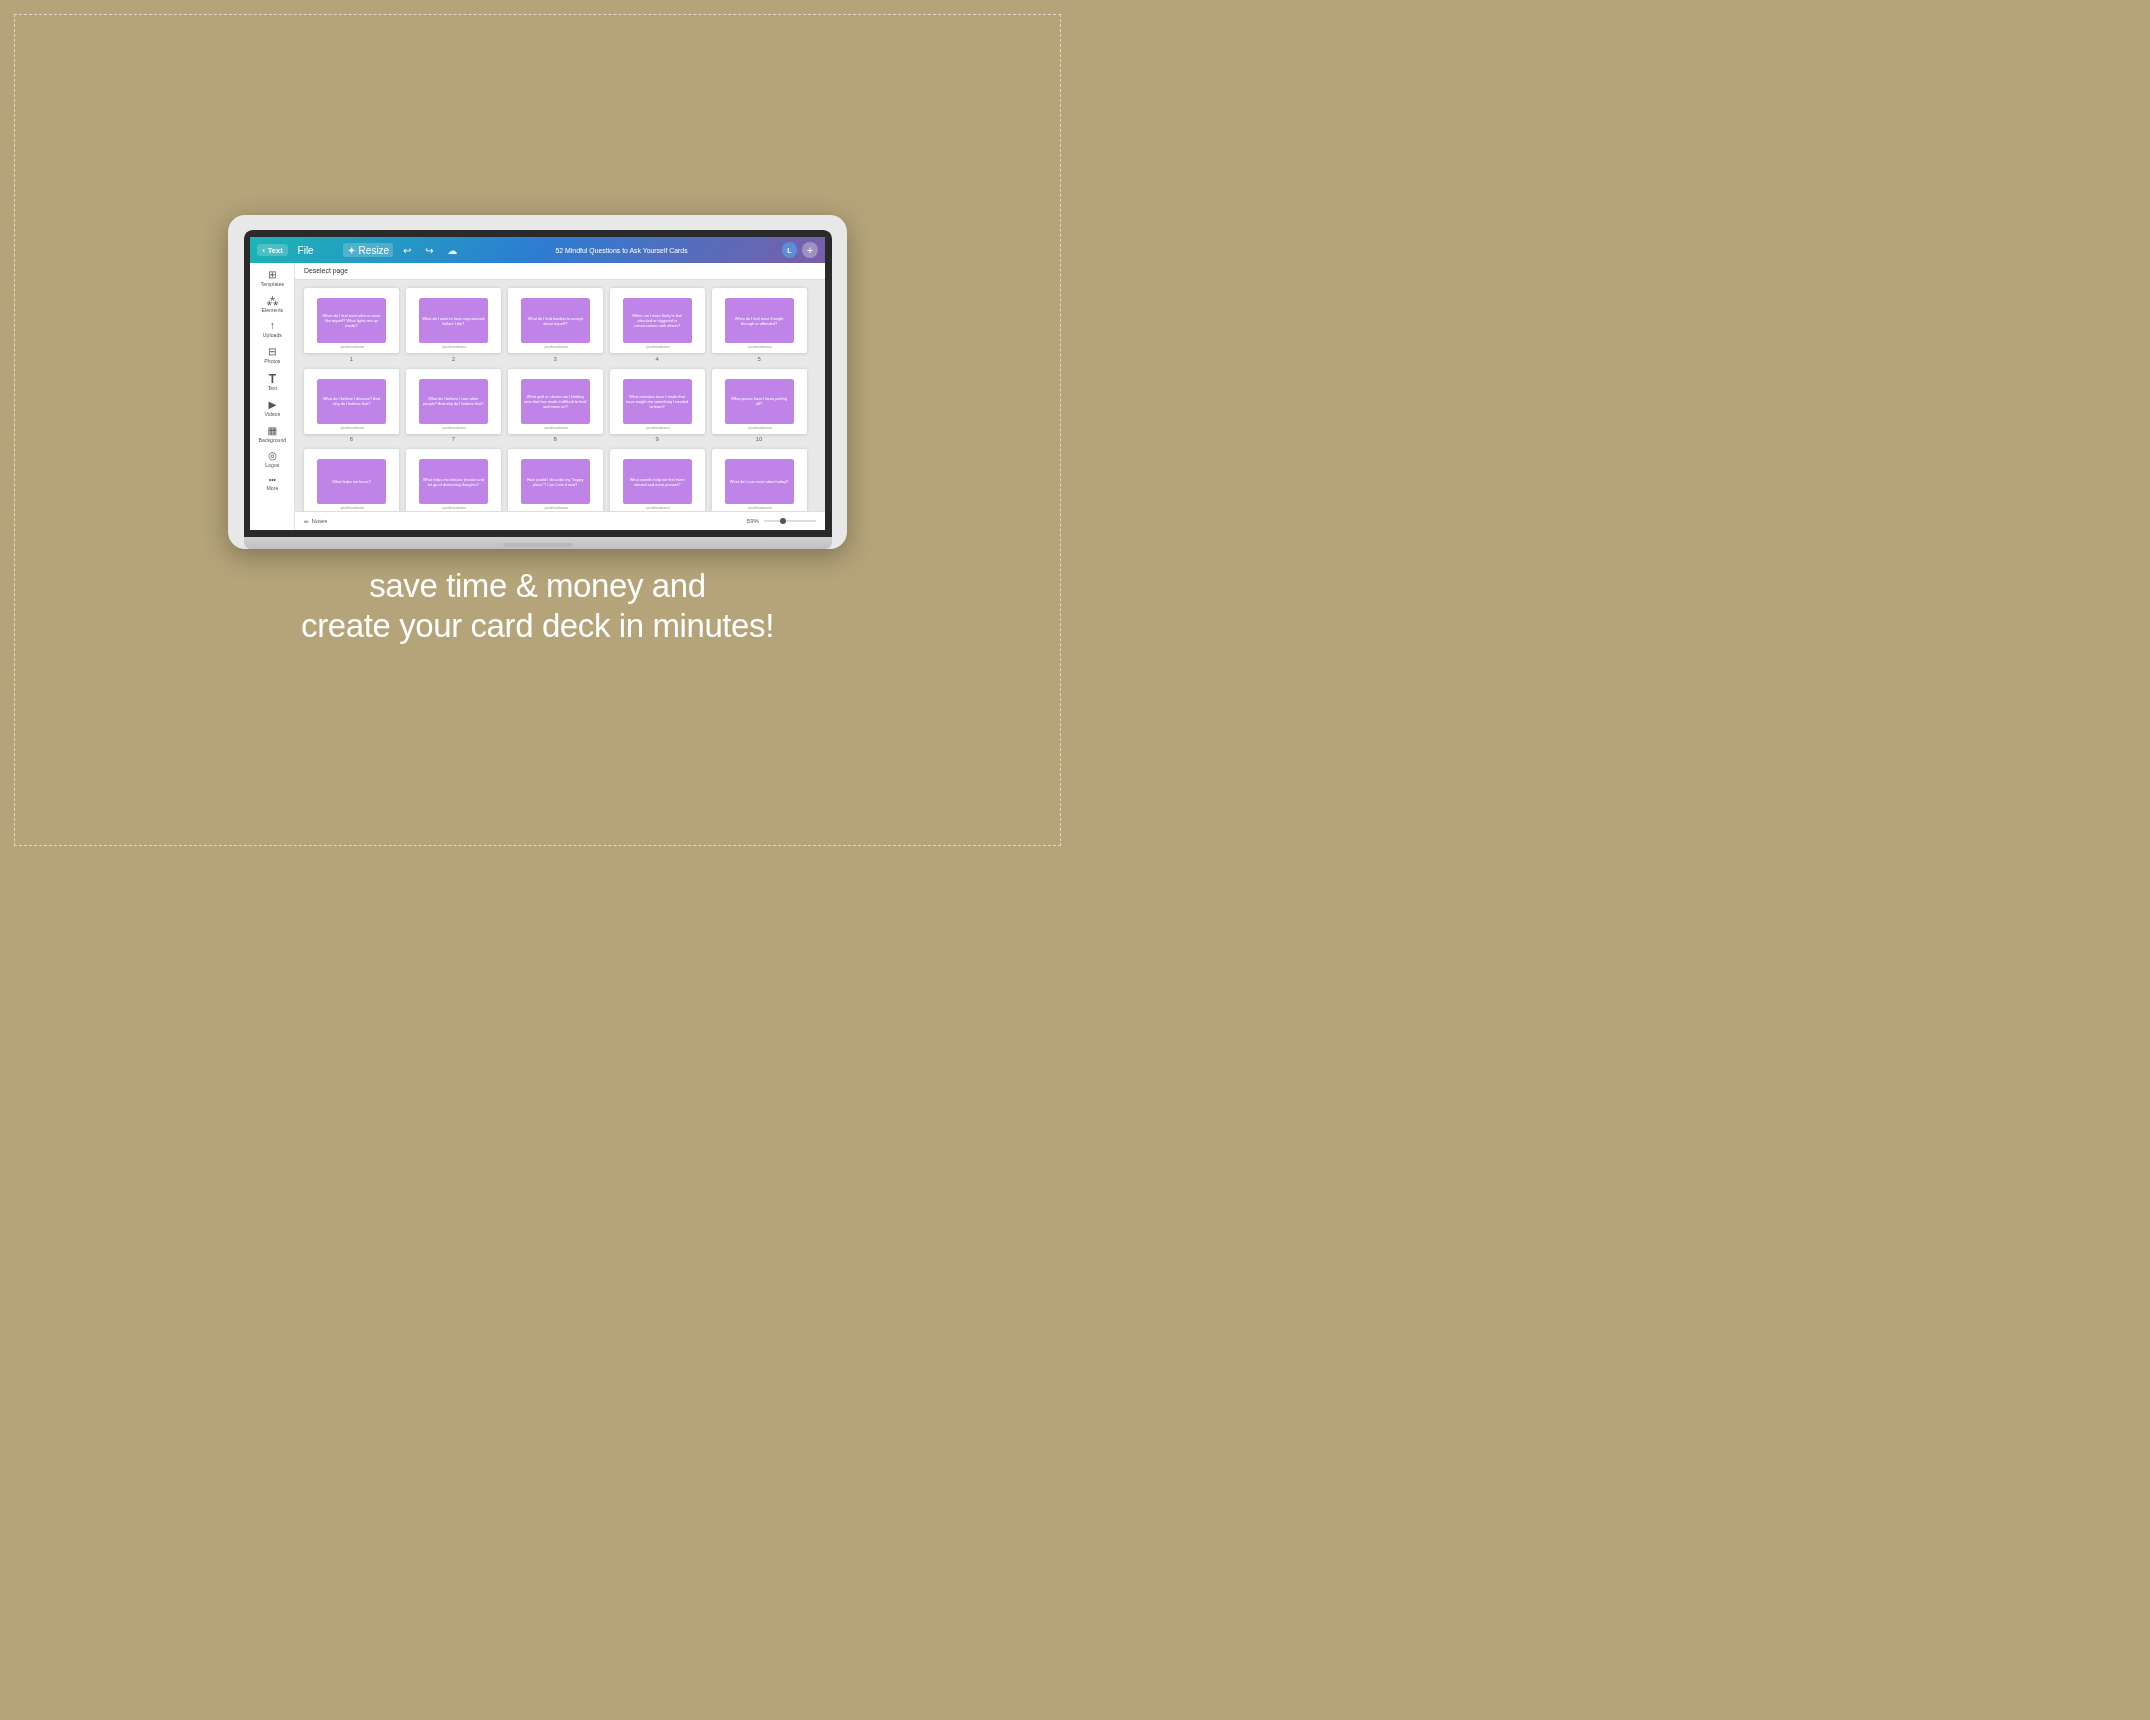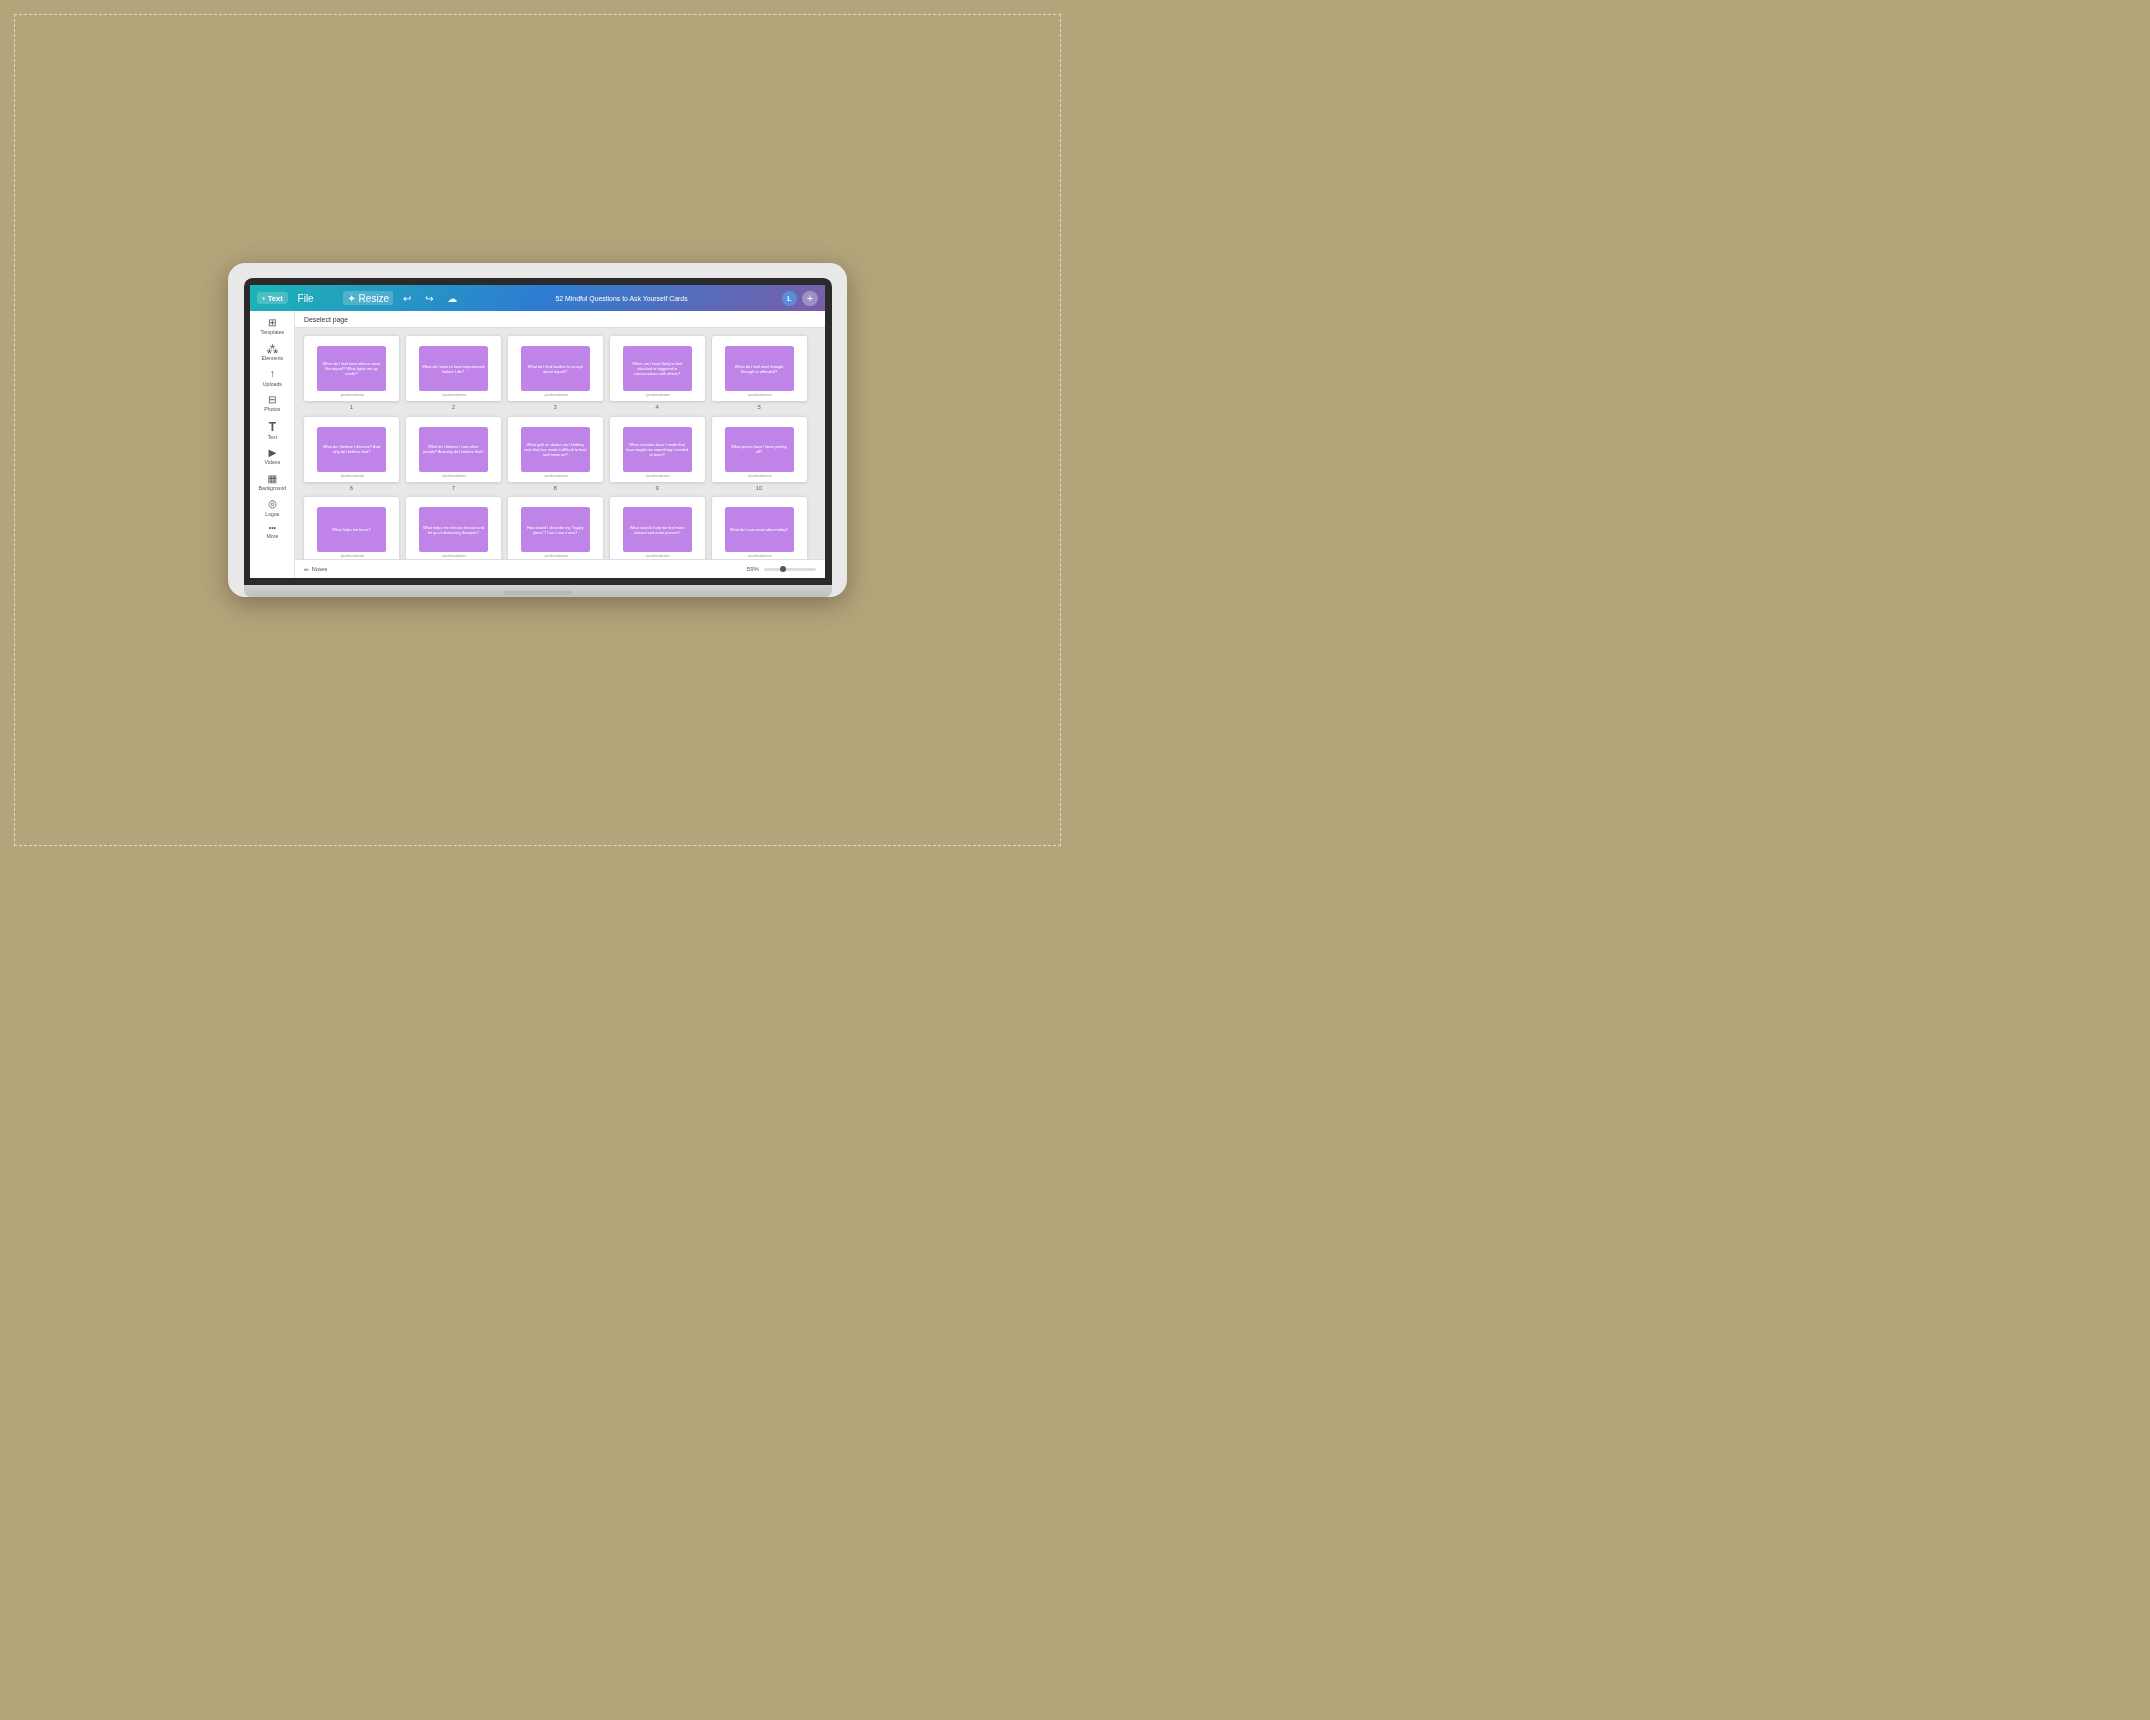--- a/index.html
+++ b/index.html
@@ -571,15 +571,19 @@
           </div>
 
         </div>
       </div>
     </div>
     <div class="laptop-base">
       <div class="laptop-notch"></div>
     </div>
   </div>
 
+  <div class="bottom-text">
+    <div class="line1">save time &amp; money and</div>
+    <div class="line2">create your card deck in minutes!</div>
+  </div>
 
 </div>
 
 
 </body></html>

